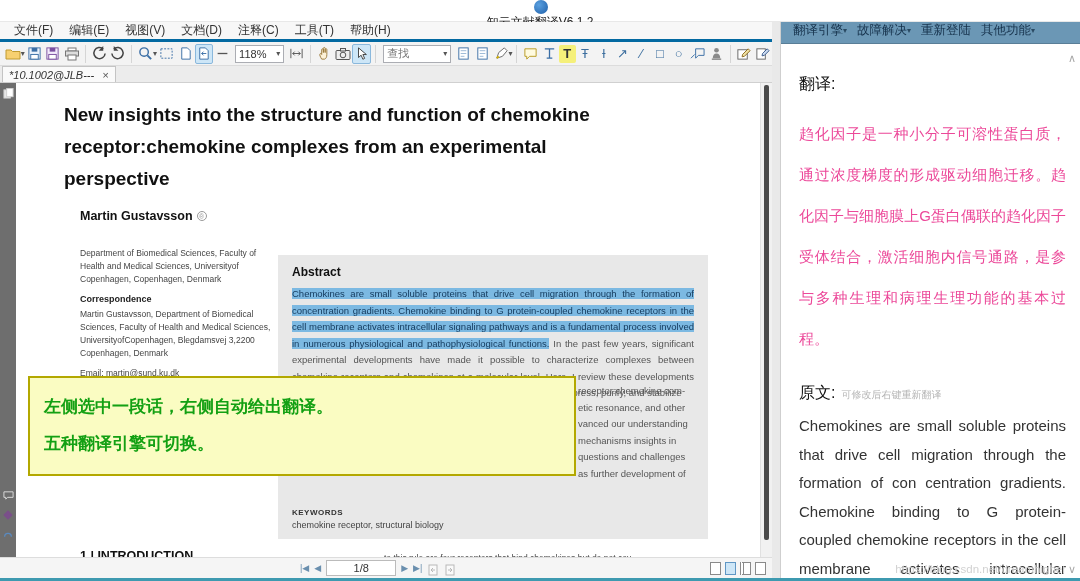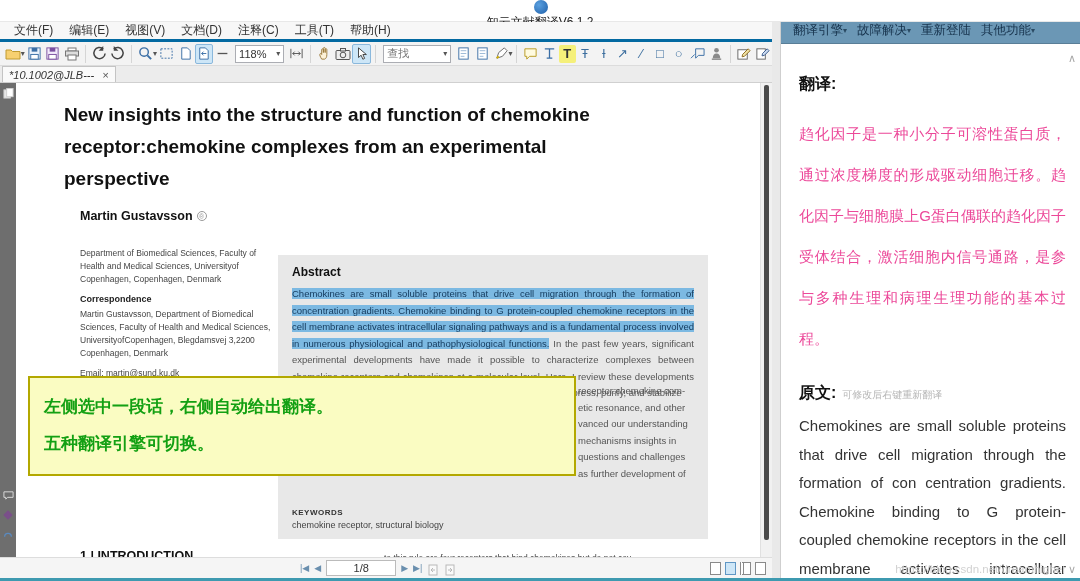--- a/index.html
+++ b/index.html
@@ -75,21 +75,21 @@
   .layout-ico.split { border-left:4px double #8a8a8a; }
 
   
   .splitter { position:absolute; left:772px; top:22px; width:8px; height:556px; background:#e9e9e9; }
   .right-panel { position:absolute; left:780px; top:22px; width:300px; height:556px; background:#fff; border-left:1px solid #cfcfcf; }
   .rp-menubar { height:22px; background:#6b97b5; display:flex; align-items:flex-start; padding:0 8px; gap:2px; border-bottom:1px solid #597e97; }
   .rp-item { font-size:12.5px; color:#16324c; padding:0 4px; display:flex; align-items:center; gap:2px; }
   .rp-item .caret { color:#2a4a63; }
   .rp-body { position:relative; height:534px; padding:30px 14px 0 18px; }
   .rp-chevron { position:absolute; right:4px; font-size:11px; color:#a8a8a8; }
-  .rp-label { font-size:16px; font-weight:bold; color:#111; }
+  .rp-label { font-size:16px; font-weight:normal; color:#111; }
   .rp-cn { margin-top:18px; font-size:15px; line-height:41px; text-align:justify; color:#ec4899; }
   .rp-orig-row { margin-top:24px; display:flex; align-items:baseline; gap:6px; }
   .rp-hint { font-size:10px; color:#b5b5b5; }
   .rp-en { margin-top:8px; font-size:15px; line-height:28.5px; text-align:justify; color:#333; }
   .rp-watermark { position:absolute; right:14px; bottom:3px; font-size:11.5px; color:#d2d2d2; }
 </style>
 </head>
 <body>
 
 <div class="window">

